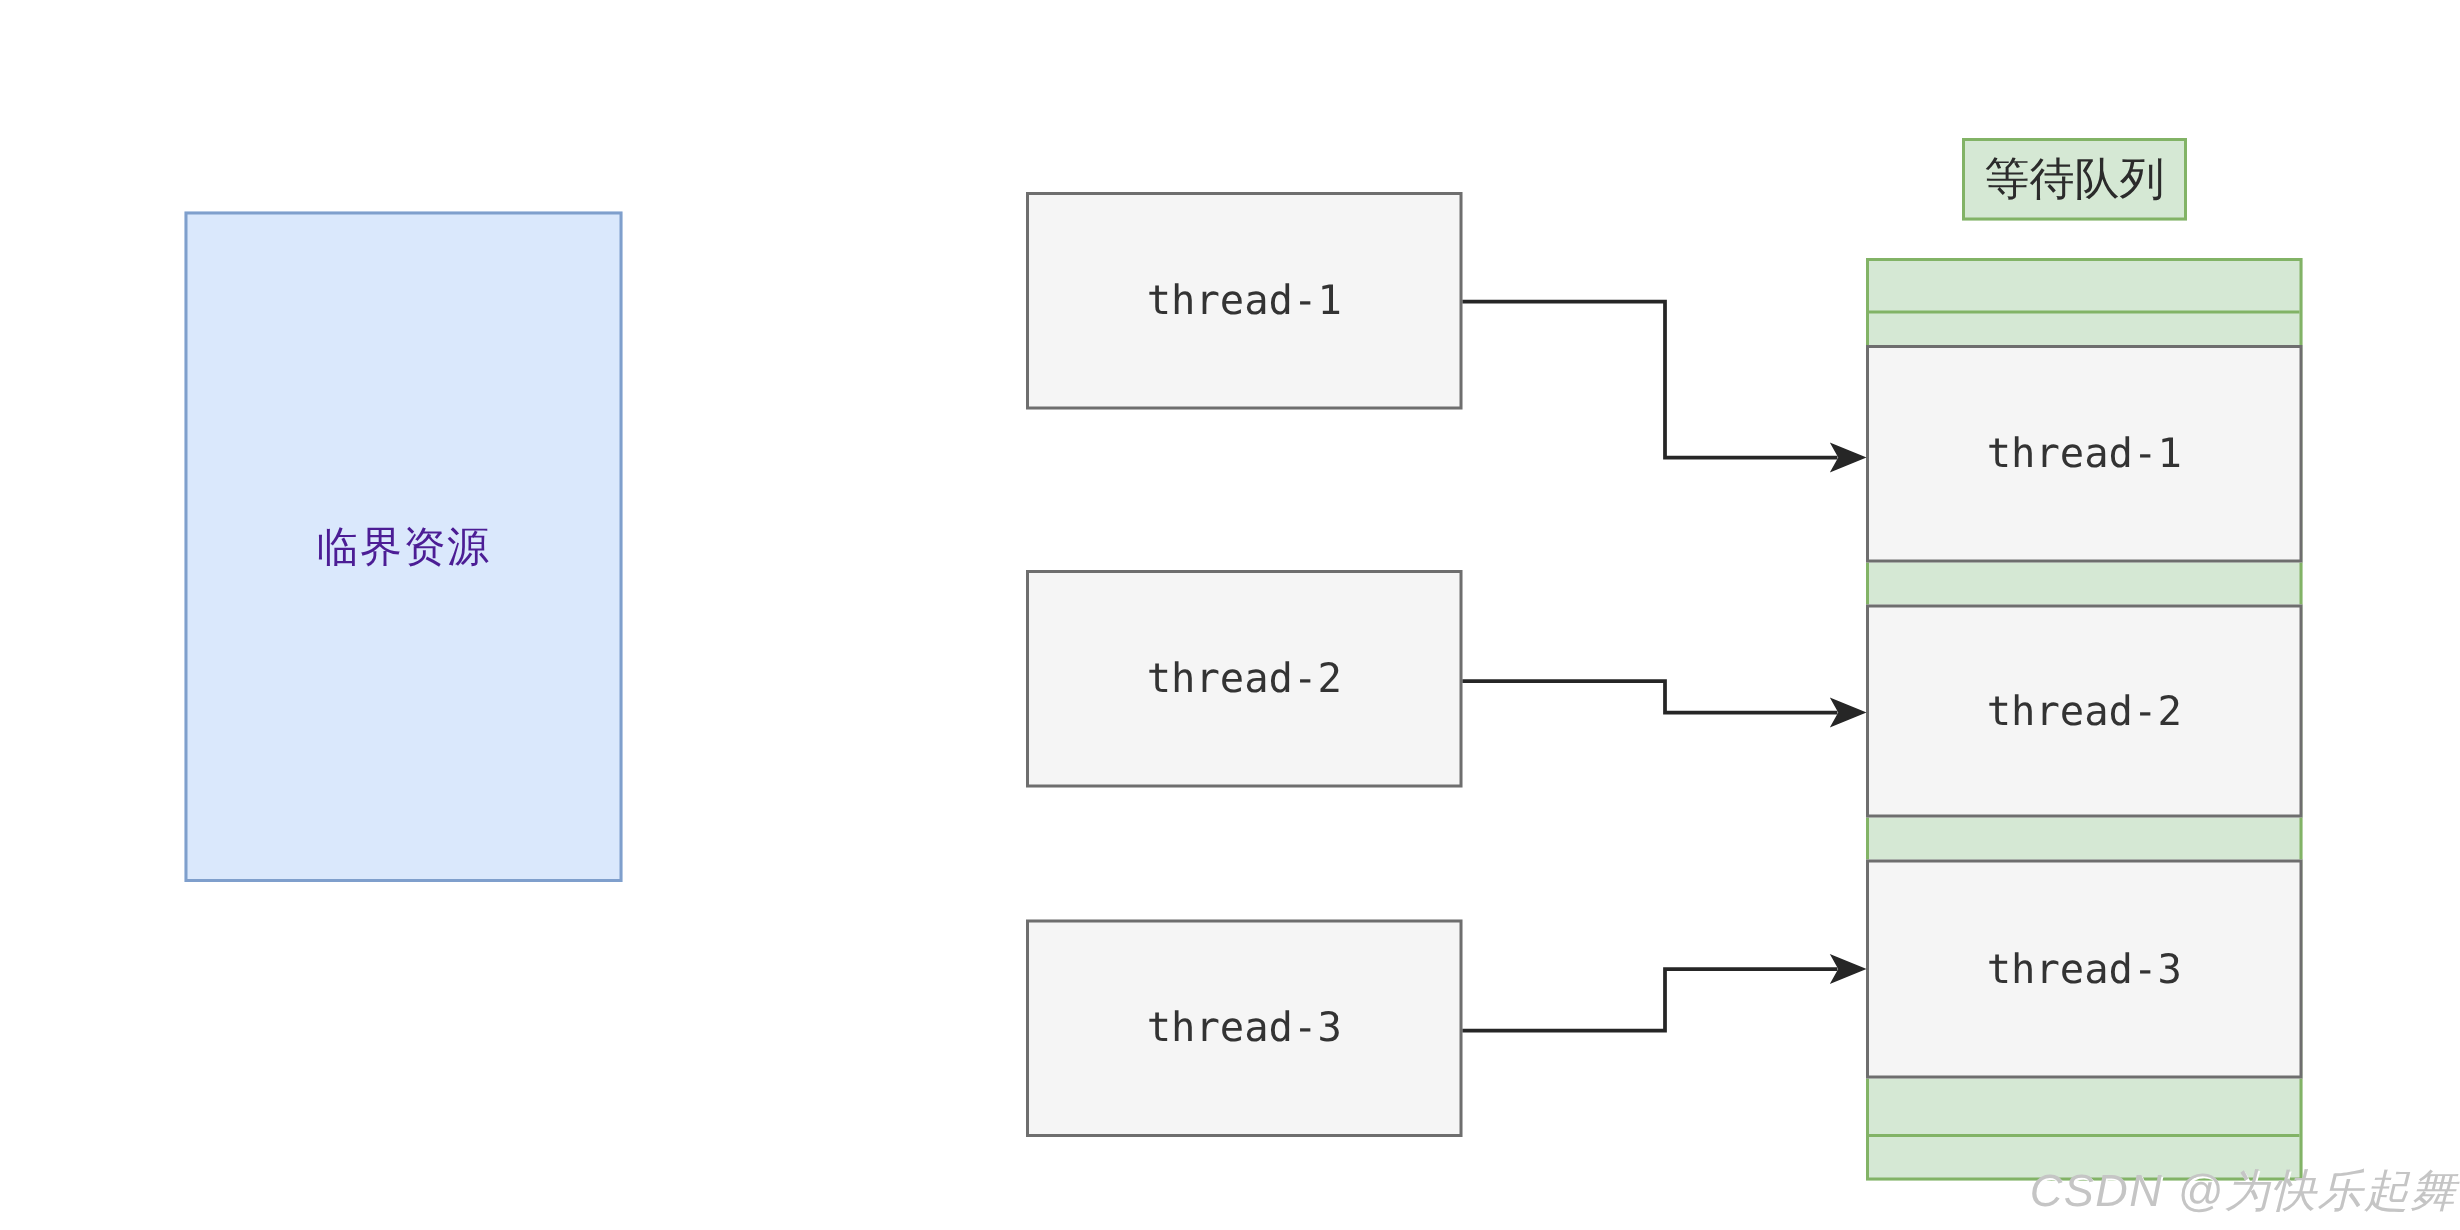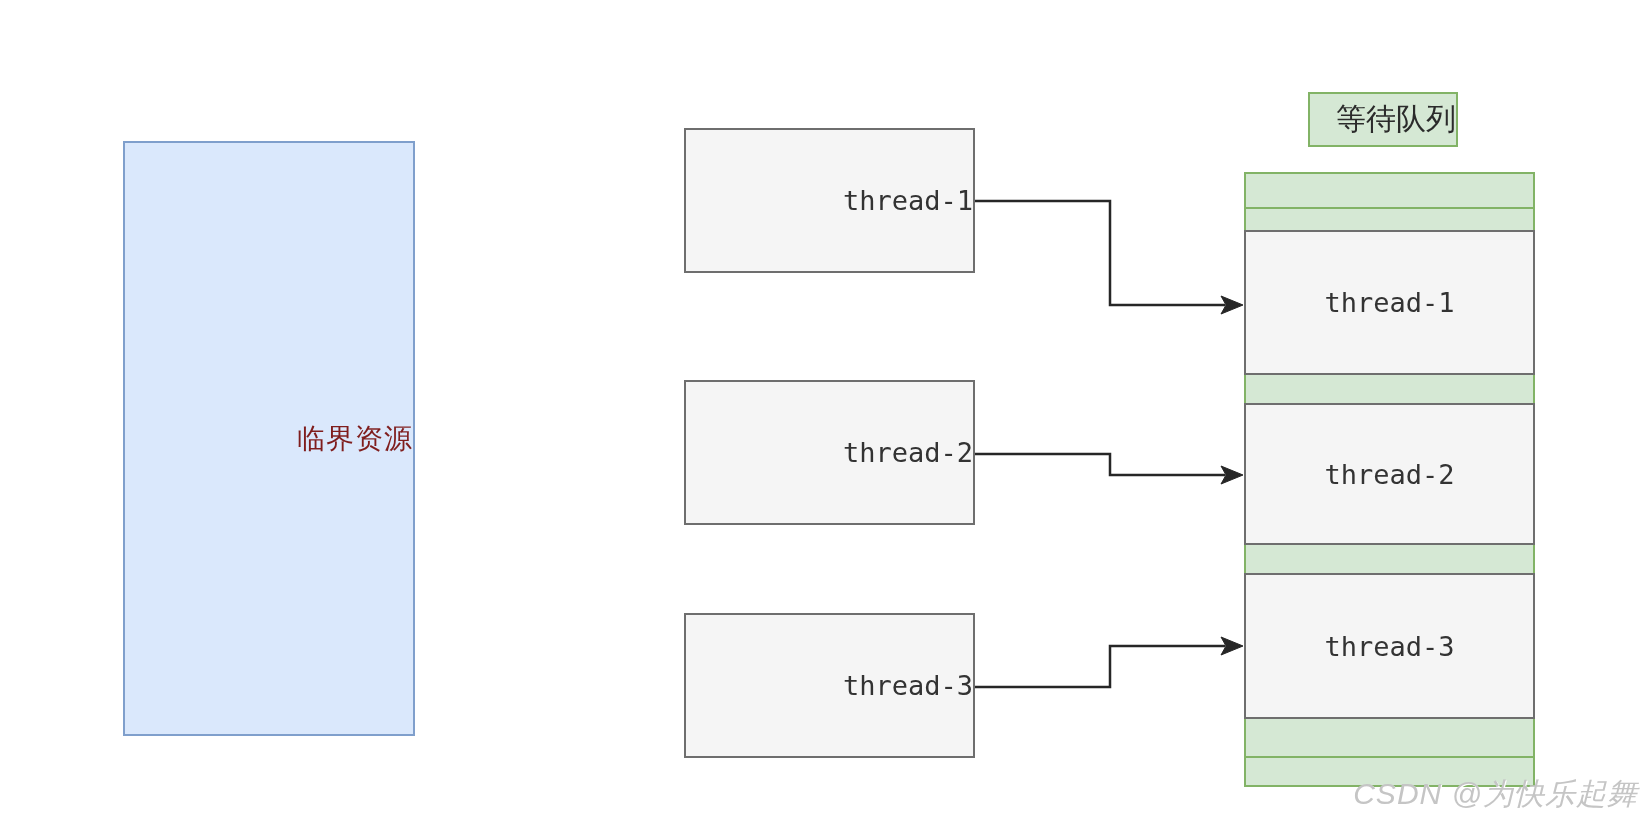--- a/index.html
+++ b/index.html
@@ -3,27 +3,27 @@
 <meta charset="utf-8">
 <style>
   html,body{margin:0;padding:0;background:#ffffff;}
   .canvas{
     position:relative;
     width:1640px;height:820px;
     overflow:hidden;
     background:#ffffff;
     font-family:"Liberation Sans",sans-serif;
   }
-  .box{position:absolute;box-sizing:border-box;display:flex;align-items:center;justify-content:flex-end;}
+  .box{position:absolute;box-sizing:border-box;display:flex;align-items:center;justify-content:center;}
 
   
   .critical{
-    left:123px;top:141px;width:292px;height:595px;
+    left:123px;top:141px;width:292px;height:447px;
     background:#dae8fc;border:2px solid #7f9fcc;
-    font-size:28px;color:#7f1d1d;letter-spacing:1px;
+    font-size:28px;color:#4c1d95;letter-spacing:1px;
   }
 
   
   .src{
     left:684px;width:291px;height:145px;
     background:#f5f5f5;border:2px solid #6e6e6e;
     font-family:"DejaVu Sans Mono",monospace;
     font-size:27px;color:#333333;
   }
   .src1{top:128px;}

